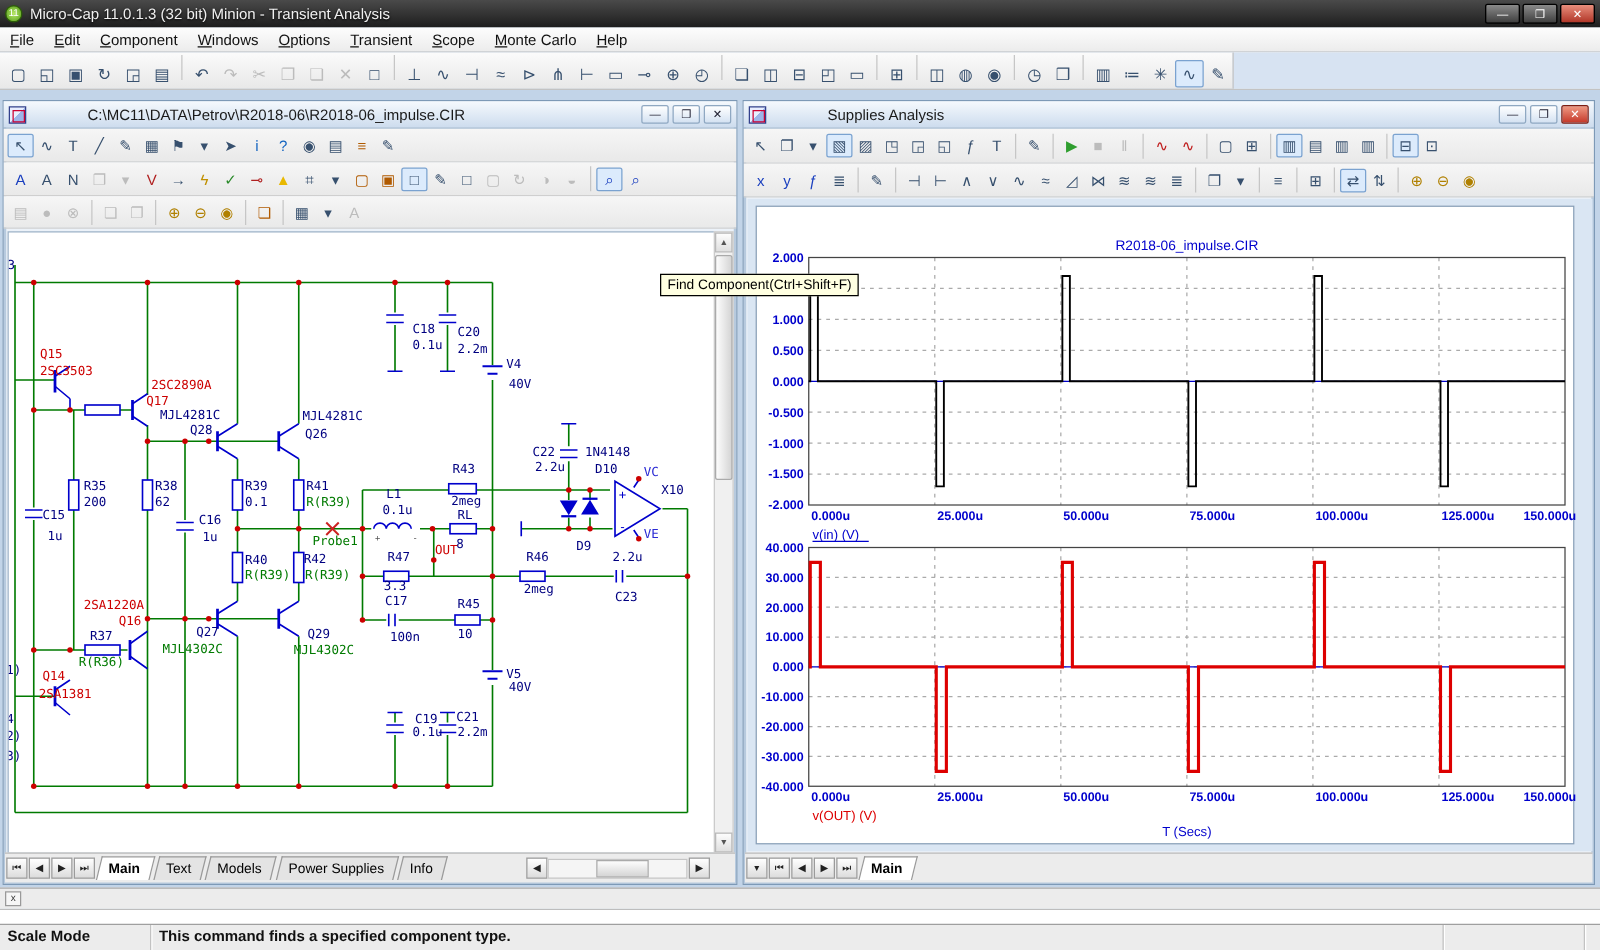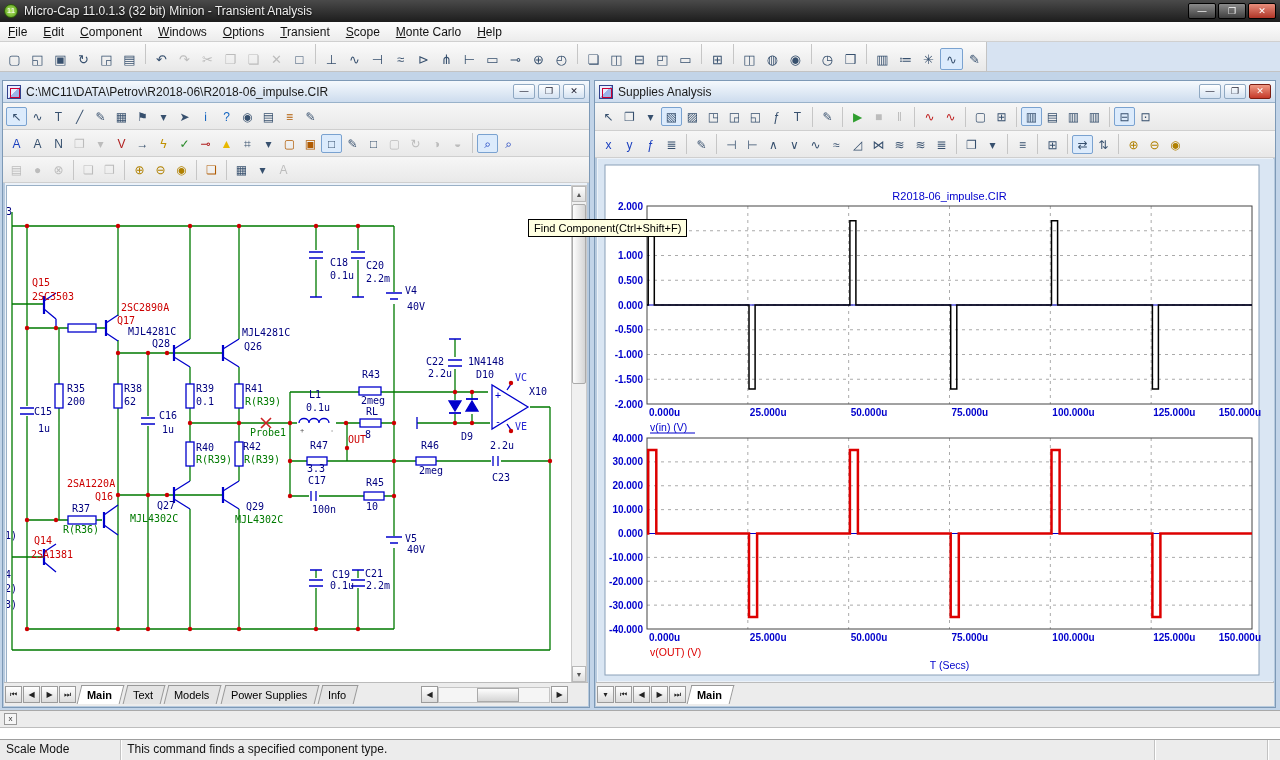--- a/index.html
+++ b/index.html
@@ -18,21 +18,21 @@
   .tb.sm { width:21px; height:19px; line-height:18px; font-size:12px; }
   .tb.p { border-color:#7aa2d0; background:#dcebfc; }
   .tb.d { color:#bcbcbc; }
   .tbsep { width:1px; height:20px; background:#c6c6c6; margin:0 4px; display:inline-block; }
   
   #mdi { position:relative; height:638px; background:#c2d4e8; }
   .win { position:absolute; top:8px; height:628px; background:#ecf2f9; border:1px solid #7d99b6; box-shadow:0 0 0 2px #b7cade inset; }
   .wtitle { height:22px; display:flex; align-items:center; padding:0 4px; background:linear-gradient(#f5f9fd,#cddcee); border-bottom:1px solid #99b2ca; font-size:12px; color:#1a1a1a; }
   .wtitle .ticon { width:14px; height:14px; margin-right:5px; border:1px solid #33418c; background:linear-gradient(135deg,#e8eeff 50%,#9db4e8 50%); position:relative; }
   .wtitle .ticon::after { content:""; position:absolute; left:2px; top:2px; width:8px; height:8px; border:1px solid #c03; }
-  .wtitle-text { flex:1; white-space:nowrap; overflow:hidden; }
+  .wtitle-text { flex:1; white-space:nowrap; overflow:hidden;margin-left:44px; }
   .cap { width:22px; height:15px; margin-left:3px; border:1px solid #8fa8c2; border-radius:2px; background:linear-gradient(#ffffff,#d4e2f2); font-size:9px; line-height:13px; text-align:center; color:#223; }
   .cap.close-red { background:linear-gradient(#ef9a84,#c5392a); color:#fff; border-color:#7c1d12; }
   .wtoolbar { background:linear-gradient(#f6f6f6,#e9e9e9); border-bottom:1px solid #cfcfcf; display:flex; align-items:center; padding-left:3px; }
   
   #sch-canvas { position:absolute; left:3px; top:104px; width:567px; height:498px; background:#fff; border:1px solid #9ab0c6; }
   #sch-vscroll { position:absolute; right:2px; top:104px; width:16px; height:498px; background:#f0f0f0; border:1px solid #cbcbcb; }
   .sbtn { height:16px; width:14px; background:linear-gradient(#fdfdfd,#dfdfdf); border:1px solid #b9b9b9; font-size:7px; text-align:center; line-height:15px; color:#555; }
   #sch-thumb { position:absolute; top:18px; left:0; width:14px; height:180px; background:linear-gradient(90deg,#fdfdfd,#d5d5d5); border:1px solid #aaa; border-radius:2px; }
   .tabrow { position:absolute; left:1px; right:1px; bottom:1px; height:24px; background:#ececec; border-top:1px solid #bbb; display:flex; align-items:center; font-size:11px; }
   .navbtn { width:17px; height:17px; border:1px solid #9b9b9b; background:linear-gradient(#fff,#dcdcdc); margin-left:1px; font-size:8px; line-height:15px; text-align:center; color:#222; }
@@ -43,21 +43,21 @@
   .htrack { width:112px; height:16px; background:#f5f5f5; border:1px solid #c5c5c5; position:relative; }
   .hthumb { position:absolute; left:38px; top:0; width:42px; height:14px; background:linear-gradient(#fdfdfd,#d5d5d5); border:1px solid #aaa; }
   
   #plot-client { position:absolute; left:3px; top:78px; width:676px; height:522px; background:#dae6f3; }
   #rw-tabrow { height:24px; }
   #tooltip { position:absolute; left:528px; top:147px; background:#ffffe1; border:1px solid #000; font-size:11px; padding:2px 5px; color:#000; z-index:50; white-space:nowrap; }
   
   #dock-strip { height:17px; background:#ececec; border-top:1px solid #a9a9a9; position:relative; }
   #dock-close { position:absolute; left:4px; top:2px; width:13px; height:12px; border:1px solid #999; background:#f6f6f6; font-size:8px; line-height:10px; text-align:center; color:#333; }
   #cmd-strip { height:13px; background:#fff; border-top:1px solid #bdbdbd; border-bottom:1px solid #9f9f9f; }
-  #statusbar { height:20px; background:#ececec; display:flex; font-size:12px; color:#111; }
+  #statusbar { height:20px; background:#ececec; display:flex; font-size:12px; color:#111;font-weight:bold; }
   .scell { border-right:1px solid #c2c2c2; box-shadow:1px 0 0 #fff; padding:2px 6px; white-space:nowrap; overflow:hidden; }
   text { font-family:"DejaVu Sans Mono",monospace; }
   .axis-label { font-family:"Liberation Sans",sans-serif; }
 </style>
 </head>
 <body>
 
 <div id="titlebar">
   <div id="app-icon">11</div>
   <div id="app-title">Micro-Cap 11.0.1.3 (32 bit) Minion - Transient Analysis</div>

